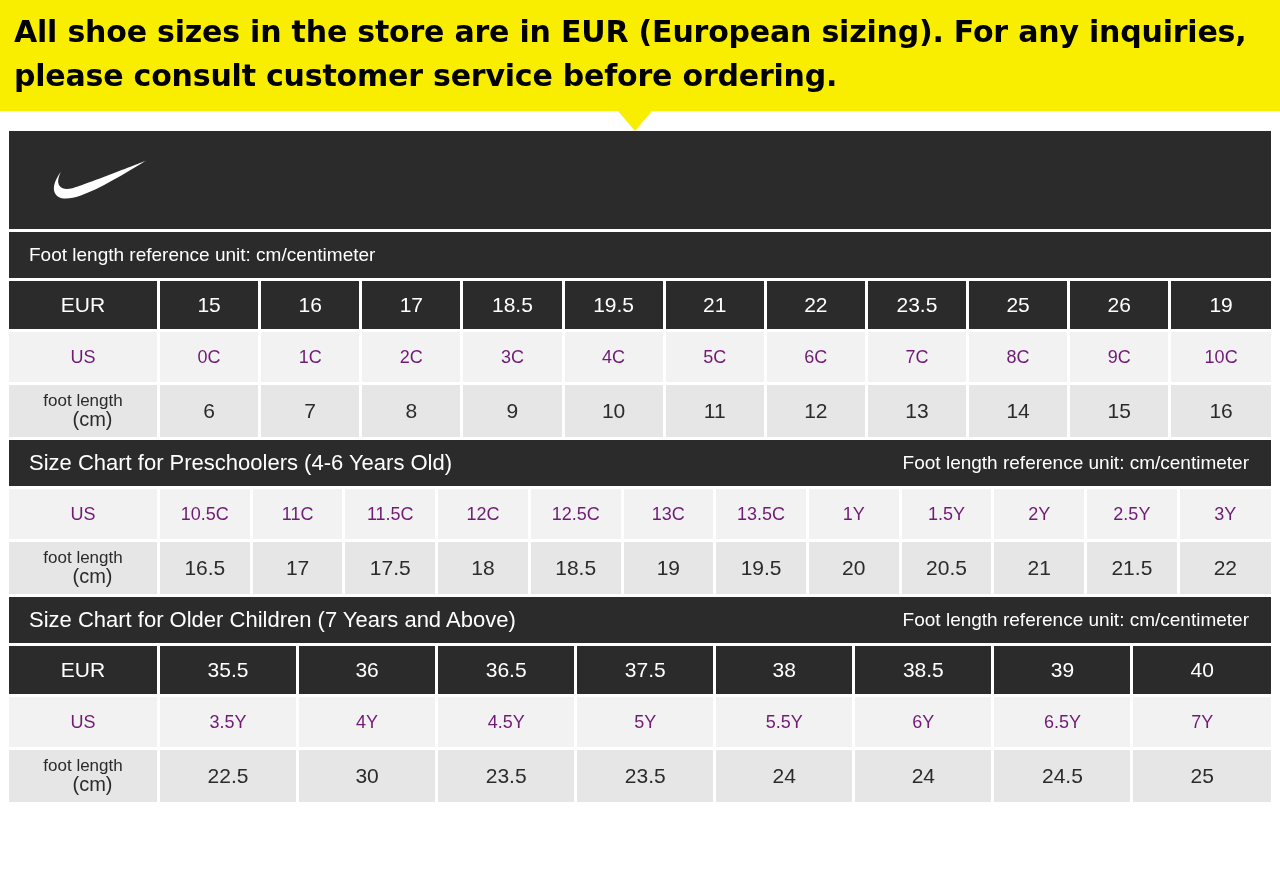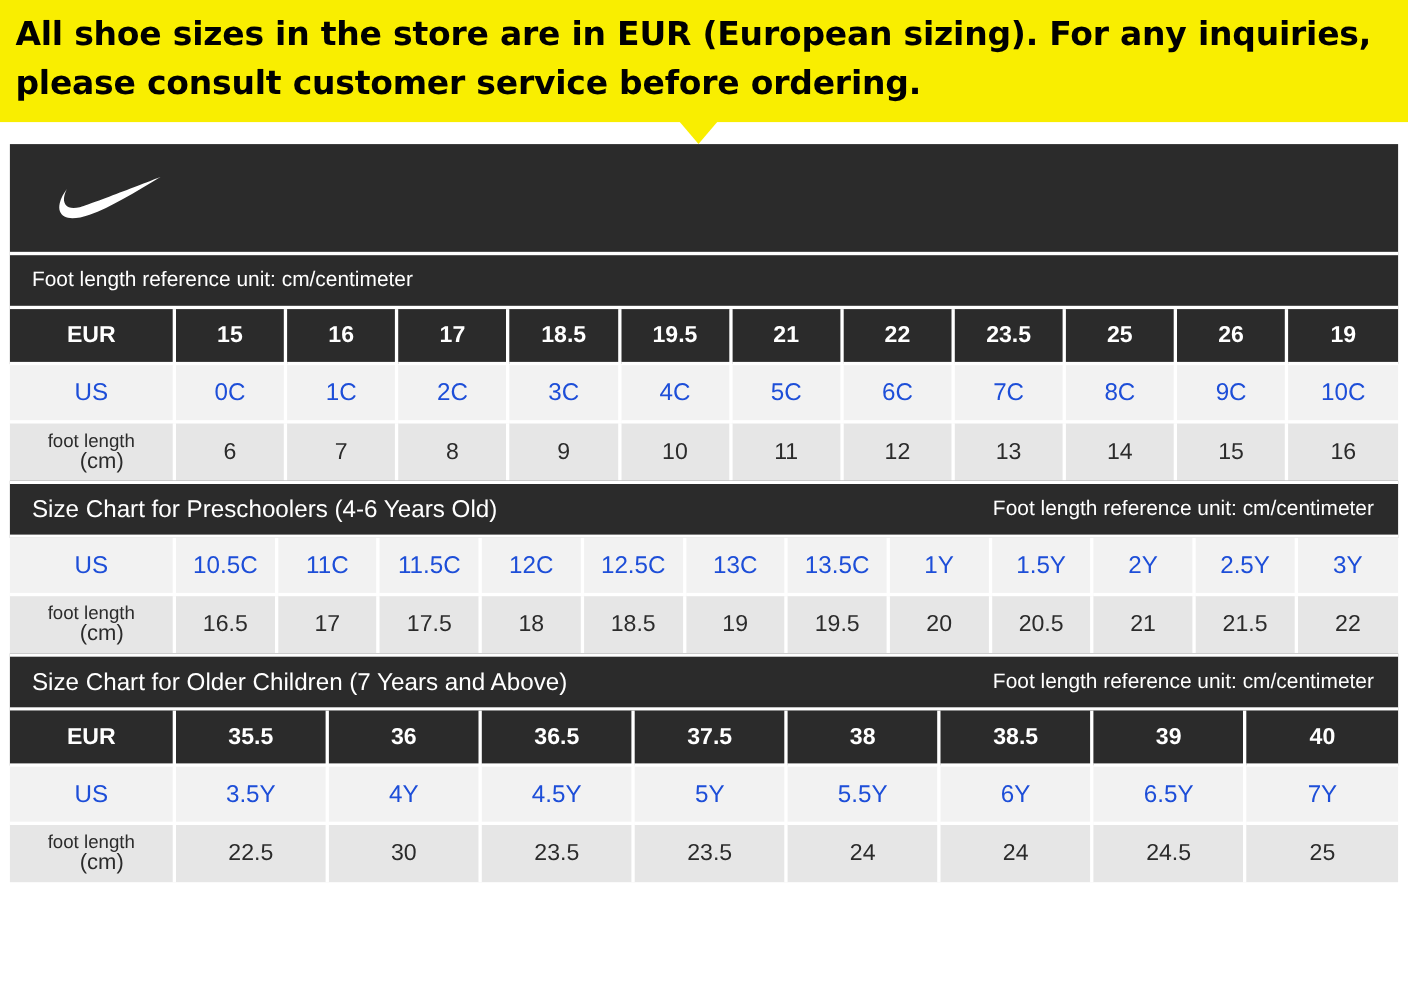--- a/index.html
+++ b/index.html
@@ -98,28 +98,28 @@
     border-right: 3px solid #ffffff;
     border-bottom: 3px solid #ffffff;
     padding: 0;
   }
   table.size-table td:last-child { border-right: none; }
   table.size-table tr:last-child td { border-bottom: none; }
 
   .row-eur td {
     background: #2b2b2b;
     color: #ffffff;
-    font-weight: bold;
+    font-weight: normal;
     font-size: 21px;
     height: 48px;
   }
   .row-us td {
     background: #f2f2f2;
-    color: #1d4ed8;
-    font-size: 22px;
+    color: #701a75;
+    font-size: 18px;
     height: 50px;
   }
   .row-foot td {
     background: #e6e6e6;
     color: #2b2b2b;
     font-size: 21px;
     height: 52px;
   }
   .label-cell {
     font-size: 21px;

